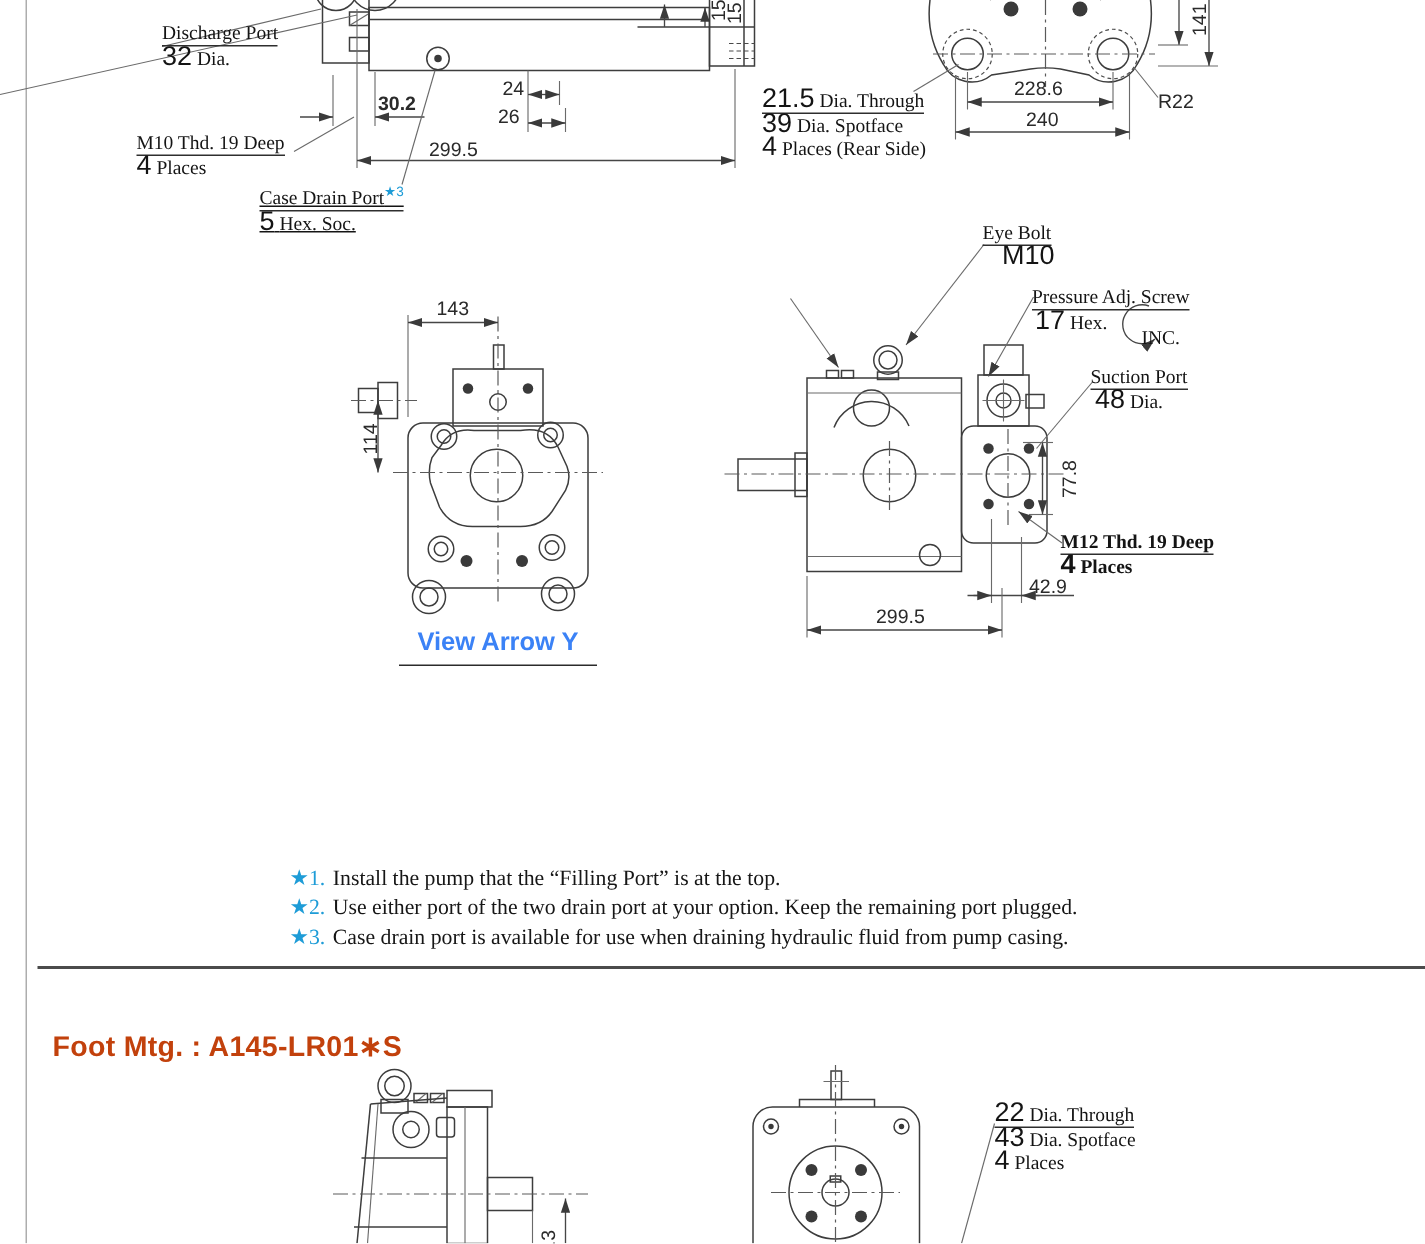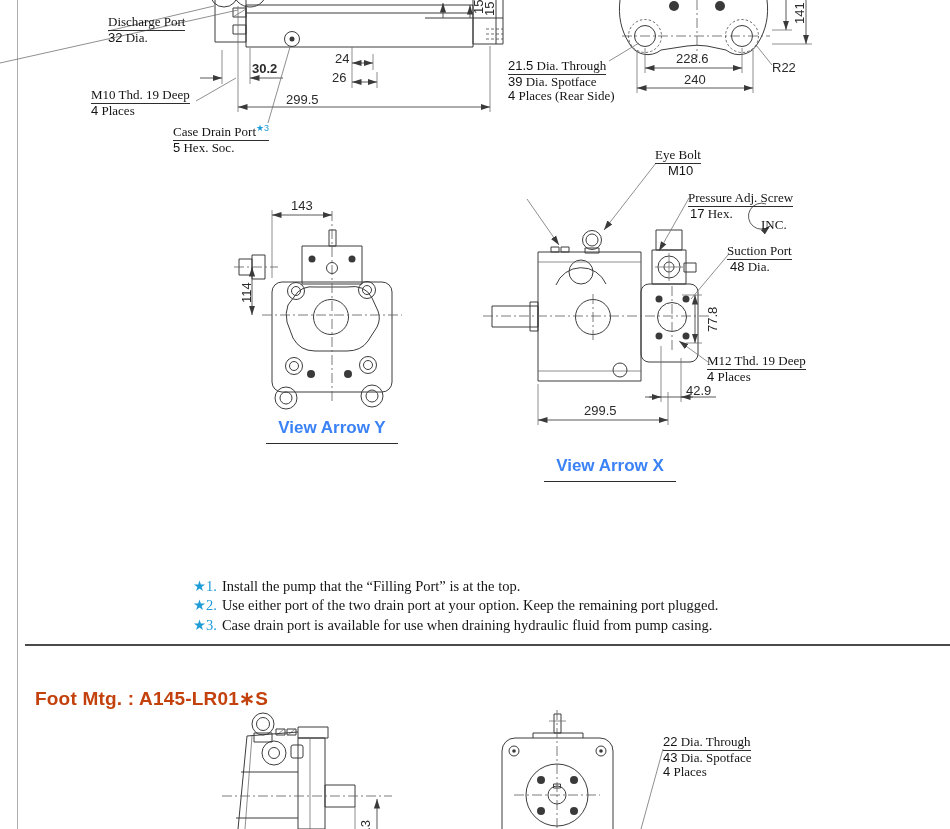--- a/index.html
+++ b/index.html
@@ -11,21 +11,21 @@
   .thin{stroke:#6a6a6a;stroke-width:0.75;fill:none;}
   .dimln{stroke:#464646;stroke-width:0.9;fill:none;}
   .cl{stroke:#5a5a5a;stroke-width:0.8;fill:none;stroke-dasharray:10 3 2 3;}
   .dash{stroke:#4a4a4a;stroke-width:0.8;fill:none;stroke-dasharray:3 2;}
   .dot2{stroke:#4a4a4a;stroke-width:0.8;fill:none;stroke-dasharray:2.5 2;}
   .fdot{fill:#3a3a3a;stroke:none;}
 
   .lbl{position:absolute;font:13px/15.5px "Liberation Serif",serif;color:#141414;white-space:nowrap;}
   .lbl .t{display:block;}
   .u{border-bottom:1px solid #2e2e2e;padding-bottom:1px;}
-  .num{font-family:"Liberation Sans",sans-serif;font-size:13px;}
+  .num{font-family:"Liberation Sans",sans-serif;font-size:18px;}
   sup.star{color:var(--accent,#1e9cd7);font-size:9px;font-family:"Liberation Sans",sans-serif;}
   .dim{position:absolute;font:13px/14px "Liberation Sans",sans-serif;color:#2a2a2a;white-space:nowrap;}
   .rot{transform-origin:0 0;transform:rotate(-90deg);}
   .cap{position:absolute;font:bold 17px/20px "Liberation Sans",sans-serif;color:#3b82f6;
        text-align:center;border-bottom:1.5px solid #2b2b2b;padding-bottom:5px;}
   .notes{position:absolute;left:193px;top:577px;font:14.5px/19.3px "Liberation Serif",serif;color:#161616;white-space:nowrap;}
   .note-star{color:var(--accent,#1e9cd7);margin-right:5px;}
   .head{position:absolute;left:35px;top:656px;font:bold 19px/24px "Liberation Sans",sans-serif;color:#c2410c;letter-spacing:.2px;margin-top:31px;}
   .vrule{position:absolute;left:17px;top:0;width:1px;height:829px;background:#adadad;}
   .hrule{position:absolute;left:25px;top:644px;width:925px;height:2px;background:#4b4b4b;}
@@ -249,21 +249,21 @@
   <div class="lbl" style="left:108px;top:14px;">
     <span class="t"><span class="u">Discharge Port</span></span>
     <span class="t"><span class="num">32</span> <span>Dia.</span></span>
   </div>
 
   <div class="lbl" style="left:91px;top:87px;">
     <span class="t"><span class="u">M10 Thd. 19 Deep</span></span>
     <span class="t"><span class="num">4</span> <span>Places</span></span>
   </div>
 
-  <div class="lbl" style="left:173px;top:121px;">
+  <div class="lbl" style="left:173px;top:121px;text-decoration:underline;">
     <span class="t"><span class="u"><span>Case Drain Port</span><sup class="star">★3</sup></span></span>
     <span class="t"><span class="num">5</span> <span>Hex. Soc.</span></span>
   </div>
 
   <div class="lbl" style="left:508px;top:58px;">
     <span class="t"><span class="u"><span class="num">21.5</span> <span>Dia. Through</span></span></span>
     <span class="t"><span class="num">39</span> <span>Dia. Spotface</span></span>
     <span class="t" style="line-height:13.5px;"><span class="num">4</span> <span>Places (Rear Side)</span></span>
   </div>
 
@@ -292,29 +292,28 @@
     <span class="t"><span class="u">Pressure Adj. Screw</span></span>
     <span class="t" style="padding-left:2px;"><span class="num">17</span> <span>Hex.</span></span>
   </div>
   <div class="lbl" style="left:761px;top:217px;">INC.</div>
 
   <div class="lbl" style="left:727px;top:243px;">
     <span class="t"><span class="u">Suction Port</span></span>
     <span class="t" style="padding-left:3px;"><span class="num">48</span> <span>Dia.</span></span>
   </div>
 
-  <div class="lbl" style="left:707px;top:353px;">
+  <div class="lbl" style="left:707px;top:353px;font-weight:bold;">
     <span class="t"><span class="u">M12 Thd. 19 Deep</span></span>
     <span class="t"><span class="num">4</span> <span>Places</span></span>
   </div>
 
   <div class="dim rot" style="left:706px;top:332px;">77.8</div>
   <div class="dim" style="left:686px;top:384px;">42.9</div>
   <div class="dim" style="left:584px;top:404px;">299.5</div>
-  <div class="cap" style="left:544px;top:456px;width:132px;">View Arrow X</div>
 
   <div class="notes">
     <div><span class="note-star">★1.</span><span>Install the pump that the “Filling Port” is at the top.</span></div>
     <div><span class="note-star">★2.</span><span>Use either port of the two drain port at your option. Keep the remaining port plugged.</span></div>
     <div><span class="note-star">★3.</span><span>Case drain port is available for use when draining hydraulic fluid from pump casing.</span></div>
   </div>
 
   <div class="hrule"></div>
   <div class="head">Foot Mtg. : A145-LR01∗S</div>
 

